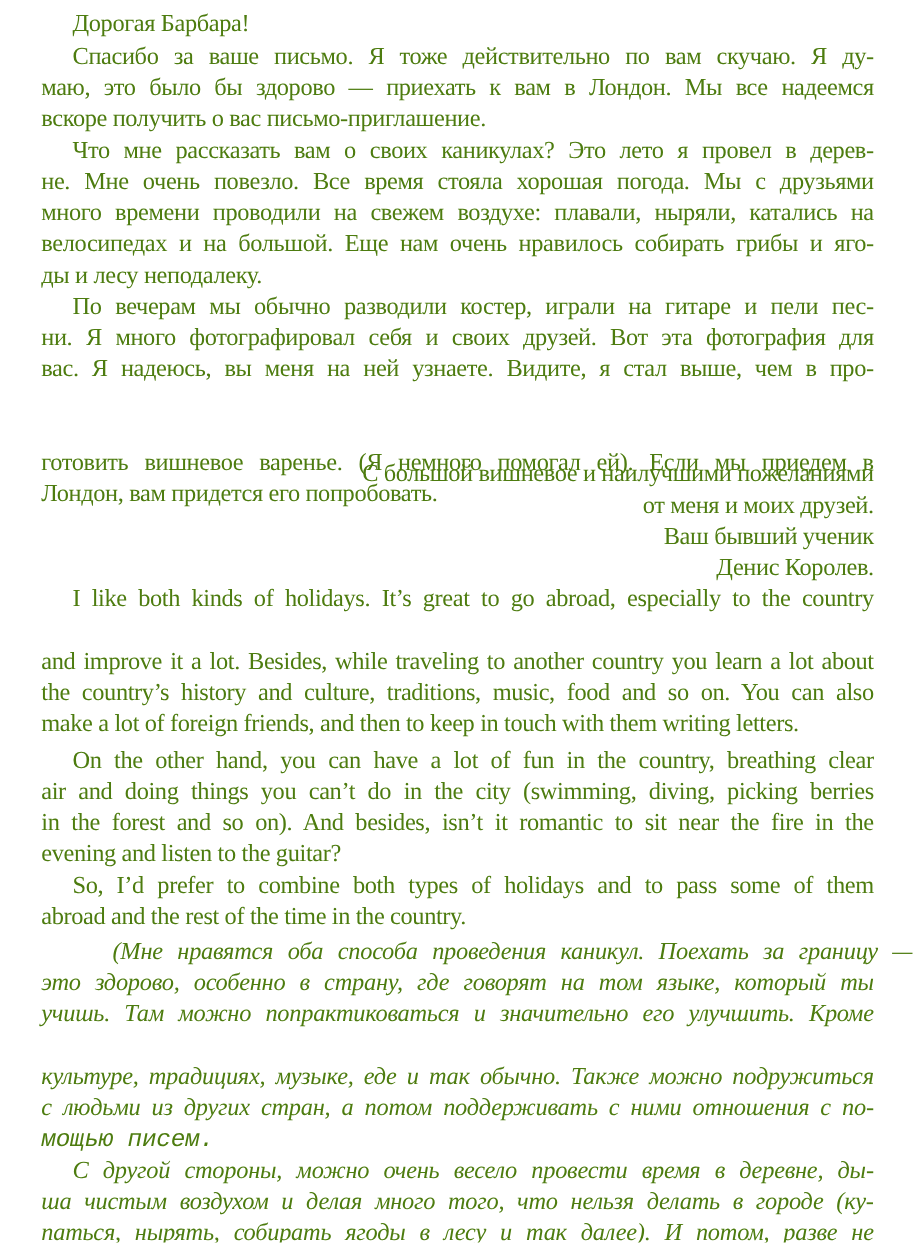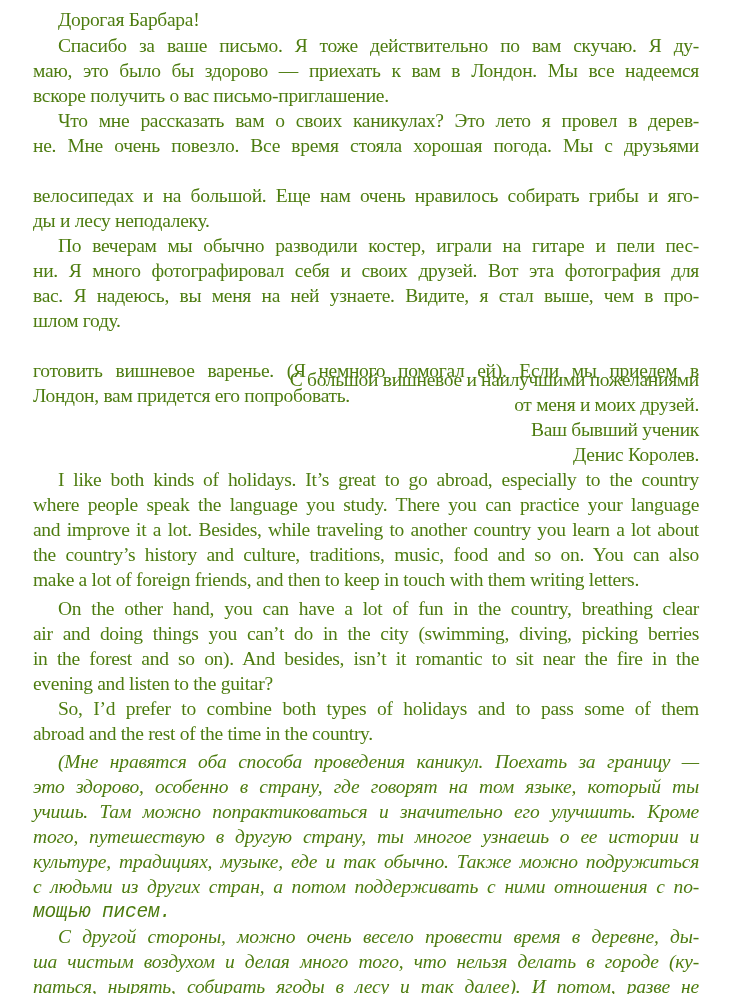--- a/index.html
+++ b/index.html
@@ -32,54 +32,52 @@
 <div class="page">
 
   <div class="line indent greeting" style="top:8px;">Дорогая Барбара!</div>
 
   <div class="line indent" style="top:34px;">Спасибо за ваше письмо. Я тоже действительно по вам скучаю. Я ду-</div>
   <div class="line" style="top:59px;">маю, это было бы здорово — приехать к вам в Лондон. Мы все надеемся</div>
   <div class="line last" style="top:84px;">вскоре получить о вас письмо-приглашение.</div>
 
   <div class="line indent" style="top:109px;">Что мне рассказать вам о своих каникулах? Это лето я провел в дерев-</div>
   <div class="line" style="top:134px;">не. Мне очень повезло. Все время стояла хорошая погода. Мы с друзьями</div>
+  <div class="line" style="top:159px;">много времени проводили на свежем воздухе: плавали, ныряли, катались на</div>
   <div class="line" style="top:184px;">велосипедах и на большой. Еще нам очень нравилось собирать грибы и яго-</div>
   <div class="line last" style="top:209px;">ды и лесу неподалеку.</div>
 
   <div class="line indent" style="top:234px;">По вечерам мы обычно разводили костер, играли на гитаре и пели пес-</div>
   <div class="line" style="top:259px;">ни. Я много фотографировал себя и своих друзей. Вот эта фотография для</div>
   <div class="line" style="top:284px;">вас. Я надеюсь, вы меня на ней узнаете. Видите, я стал выше, чем в про-</div>
-  <div class="line last" style="top:309px;">шлом году.</div>
 
   <div class="line" style="top:359px;">готовить вишневое варенье. (Я немного помогал ей). Если мы приедем в</div>
   <div class="line last" style="top:384px;">Лондон, вам придется его попробовать.</div>
 
   <div class="line right" style="top:368px;">С большой вишневое и наилучшими пожеланиями</div>
   <div class="line right" style="top:393px;">от меня и моих друзей.</div>
   <div class="line right" style="top:418px;">Ваш бывший ученик</div>
   <div class="line right" style="top:443px;">Денис Королев.</div>
 
   <div class="line indent" style="top:468px;">I like both kinds of holidays. It’s great to go abroad, especially to the country</div>
-  <div class="line" style="top:493px;">where people speak the language you study. There you can practice your language</div>
   <div class="line" style="top:518px;">and improve it a lot. Besides, while traveling to another country you learn a lot about</div>
   <div class="line" style="top:543px;">the country’s history and culture, traditions, music, food and so on. You can also</div>
   <div class="line last" style="top:568px;">make a lot of foreign friends, and then to keep in touch with them writing letters.</div>
 
   <div class="line indent" style="top:597px;">On the other hand, you can have a lot of fun in the country, breathing clear</div>
   <div class="line" style="top:622px;">air and doing things you can’t do in the city (swimming, diving, picking berries</div>
   <div class="line" style="top:647px;">in the forest and so on). And besides, isn’t it romantic to sit near the fire in the</div>
   <div class="line last" style="top:672px;">evening and listen to the guitar?</div>
 
   <div class="line indent" style="top:697px;">So, I’d prefer to combine both types of holidays and to pass some of them</div>
   <div class="line last" style="top:722px;">abroad and the rest of the time in the country.</div>
 
-  <div class="line indent italic" style="top:750px;">(Мне нравятся оба способа проведения каникул. Поехать за границу —</div>
+  <div class="line indent italic" style="top:750px;margin-left:32px;">(Мне нравятся оба способа проведения каникул. Поехать за границу —</div>
   <div class="line italic" style="top:775px;">это здорово, особенно в страну, где говорят на том языке, который ты</div>
   <div class="line italic" style="top:800px;">учишь. Там можно попрактиковаться и значительно его улучшить. Кроме</div>
-  <div class="line italic" style="top:825px;">того, путешествую в другую страну, ты многое узнаешь о ее истории и</div>
   <div class="line italic" style="top:850px;">культуре, традициях, музыке, еде и так обычно. Также можно подружиться</div>
   <div class="line italic" style="top:875px;">с людьми из других стран, а потом поддерживать с ними отношения с по-</div>
   <div class="line italic last" style="top:900px;font-family:Liberation Mono, monospace;">мощью писем.</div>
 
   <div class="line indent italic" style="top:925px;">С другой стороны, можно очень весело провести время в деревне, ды-</div>
   <div class="line italic" style="top:950px;">ша чистым воздухом и делая много того, что нельзя делать в городе (ку-</div>
   <div class="line italic" style="top:975px;">паться, нырять, собирать ягоды в лесу и так далее). И потом, разве не</div>
 
 </div>
 

